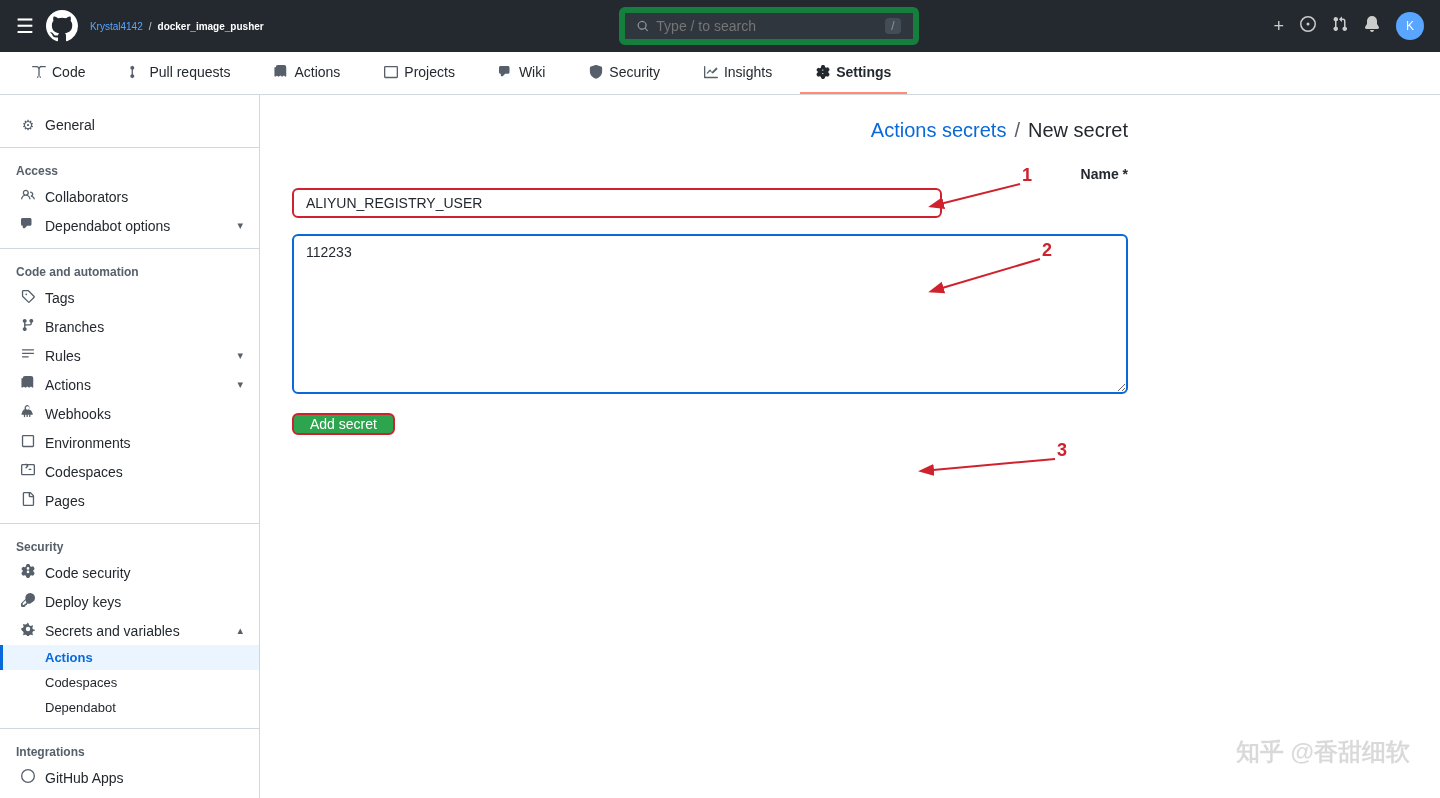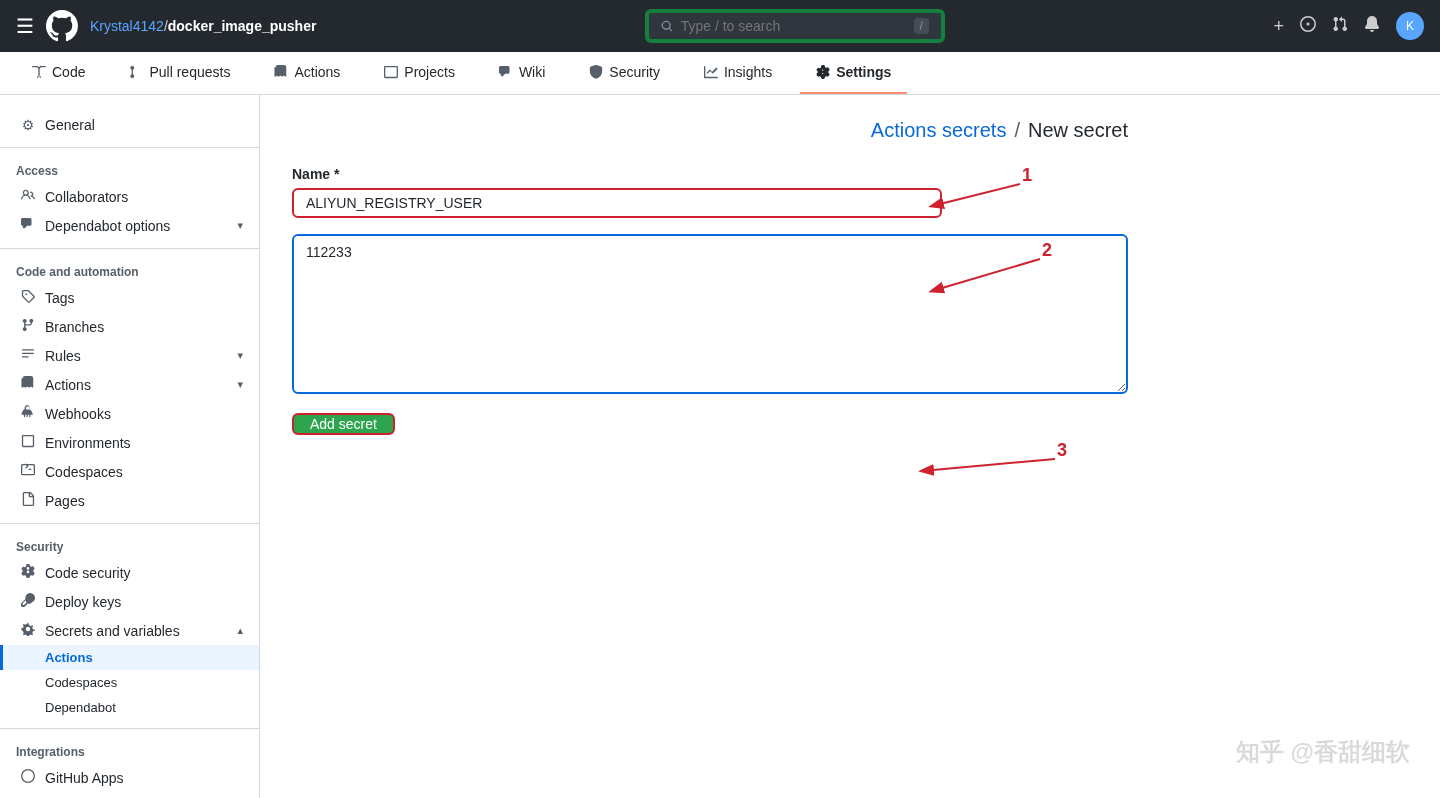--- a/index.html
+++ b/index.html
@@ -5,27 +5,27 @@
     * { box-sizing: border-box; margin: 0; padding: 0; }
     body { font-family: -apple-system, BlinkMacSystemFont, "Segoe UI", Helvetica, Arial, sans-serif; font-size: 14px; color: #24292f; background: #fff; }
 
     
     .topnav {
       display: flex; align-items: center; background: #24292f; color: #fff;
       padding: 0 16px; height: 52px; gap: 16px;
     }
     .topnav-left { display: flex; align-items: center; gap: 12px; }
     .topnav-logo { color: #fff; font-size: 20px; }
-    .topnav-repo { display: flex; align-items: flex-start; color: #ccc; font-size: 14px; }
+    .topnav-repo { display: flex; align-items: flex-start; gap: 6px; color: #ccc; font-size: 10px; }
     .topnav-repo a { color: #58a6ff; text-decoration: none; }
     .topnav-repo span.sep { color: #ccc; }
     .topnav-repo a.repo-name { color: #fff; font-weight: 600; }
     .topnav-search { flex: 1; display: flex; justify-content: center; }
     .search-box {
-      background: #30363d; border: 4px solid #15803d; border-radius: 6px;
+      background: #30363d; border: 6px solid #15803d; border-radius: 6px;
       color: #8b949e; padding: 5px 12px; width: 300px; font-size: 14px;
       display: flex; align-items: center; gap: 8px;
     }
     .search-box input {
       background: transparent; border: none; outline: none; color: #8b949e;
       font-size: 14px; width: 100%;
     }
     .search-shortcut {
       background: #444c56; border-radius: 4px; padding: 1px 6px;
       font-size: 12px; color: #8b949e;
@@ -79,21 +79,21 @@
     .content { flex: 1; padding: 24px 32px; max-width: 900px; }
 
     
     .breadcrumb { display: flex; align-items: center; gap: 8px; font-size: 20px; font-weight: 400; color: #57606a; margin-bottom: 24px; justify-content: flex-end; }
     .breadcrumb a { color: #0969da; text-decoration: none; font-size: 20px; }
     .breadcrumb span.sep { color: #57606a; }
     .breadcrumb span.current { color: #24292f; font-size: 20px; }
 
     
     .form-group { margin-bottom: 16px; }
-    .form-label { display: block; font-size: 14px; font-weight: 600; color: #24292f; margin-bottom: 6px; }
+    .form-label { display: block; font-size: 14px; font-weight: 600; color: #24292f; margin-bottom: 6px; text-align: right; }
     .form-input {
       width: 100%; padding: 5px 12px; font-size: 14px;
       border: 1px solid #d0d7de; border-radius: 6px;
       outline: none; color: #24292f; background: #fff;
       max-width: 650px;
     }
     .form-textarea {
       width: 100%; padding: 8px 12px; font-size: 14px;
       border: 2px solid #0969da; border-radius: 6px;
       outline: none; color: #24292f; background: #fff;

